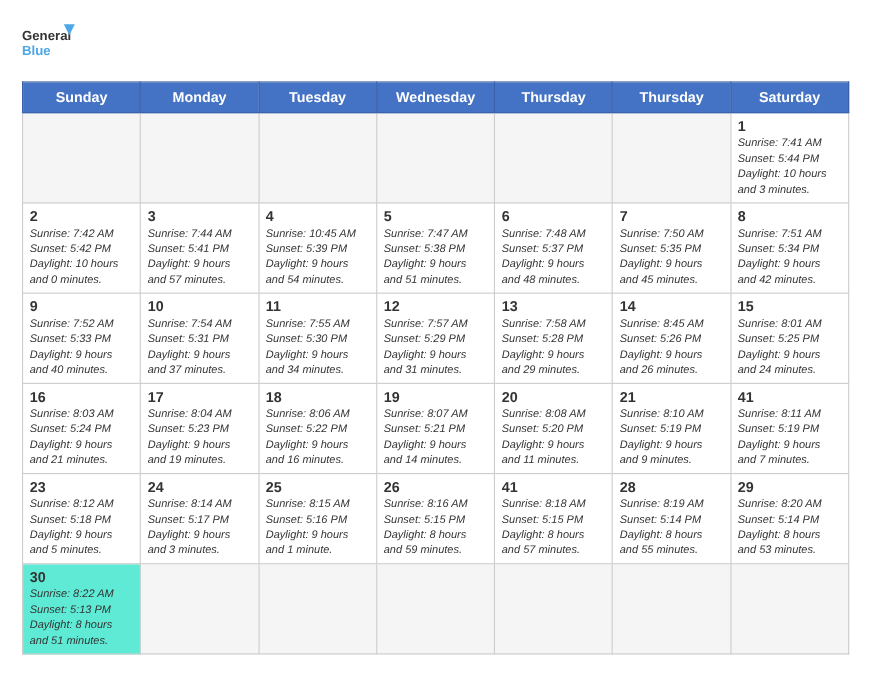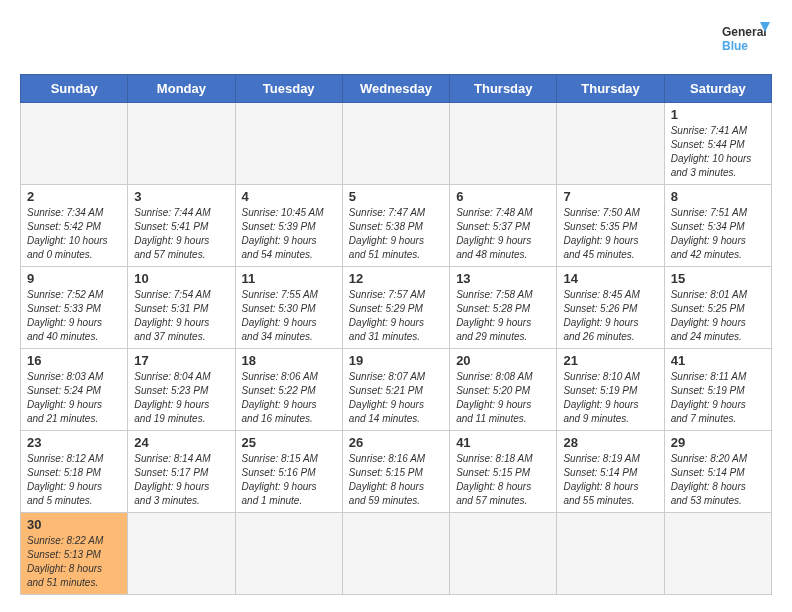--- a/index.html
+++ b/index.html
@@ -5,21 +5,21 @@
     * { box-sizing: border-box; margin: 0; padding: 0; }
     body {
       font-family: Arial, sans-serif;
       background: #fff;
       width: 792px;
       min-height: 612px;
       padding: 20px;
     }
     .header {
       display: flex;
-      justify-content: flex-end;
+      justify-content: flex-start;
       align-items: flex-start;
       margin-bottom: 10px;
     }
     .logo {
       display: flex;
       align-items: center;
       gap: 4px;
     }
     .title-block {
       text-align: right;
@@ -68,21 +68,21 @@
     .day-info {
       font-size: 10px;
       color: #333;
       line-height: 1.4;
       font-style: italic;
     }
     .last-row td {
       background: #f5f5f5;
     }
     .last-row td:first-child {
-      background: #fdba74;
+      background: #5eead4;
     }
   </style>
 </head>
 <body>
 
 <div class="header">
   <div class="logo">
     <svg width="50" height="44" viewBox="0 0 50 44">
       <text x="0" y="16" font-size="12" font-weight="bold" fill="#333" font-family="Arial">General</text>
       <text x="0" y="30" font-size="12" font-weight="bold" fill="#4da6e8" font-family="Arial">Blue</text>
@@ -119,21 +119,21 @@
           <span class="day-number">1</span>
           <div class="day-info">Sunrise: 7:41 AM
 Sunset: 5:44 PM
 Daylight: 10 hours
 and 3 minutes.</div>
         </td>
       </tr>
       <tr>
         <td>
           <span class="day-number">2</span>
-          <div class="day-info">Sunrise: 7:34 AM
+          <div class="day-info">Sunrise: 7:42 AM
 Sunset: 5:42 PM
 Daylight: 10 hours
 and 0 minutes.</div>
         </td>
         <td>
           <span class="day-number">3</span>
           <div class="day-info">Sunrise: 7:44 AM
 Sunset: 5:41 PM
 Daylight: 9 hours
 and 57 minutes.</div>

